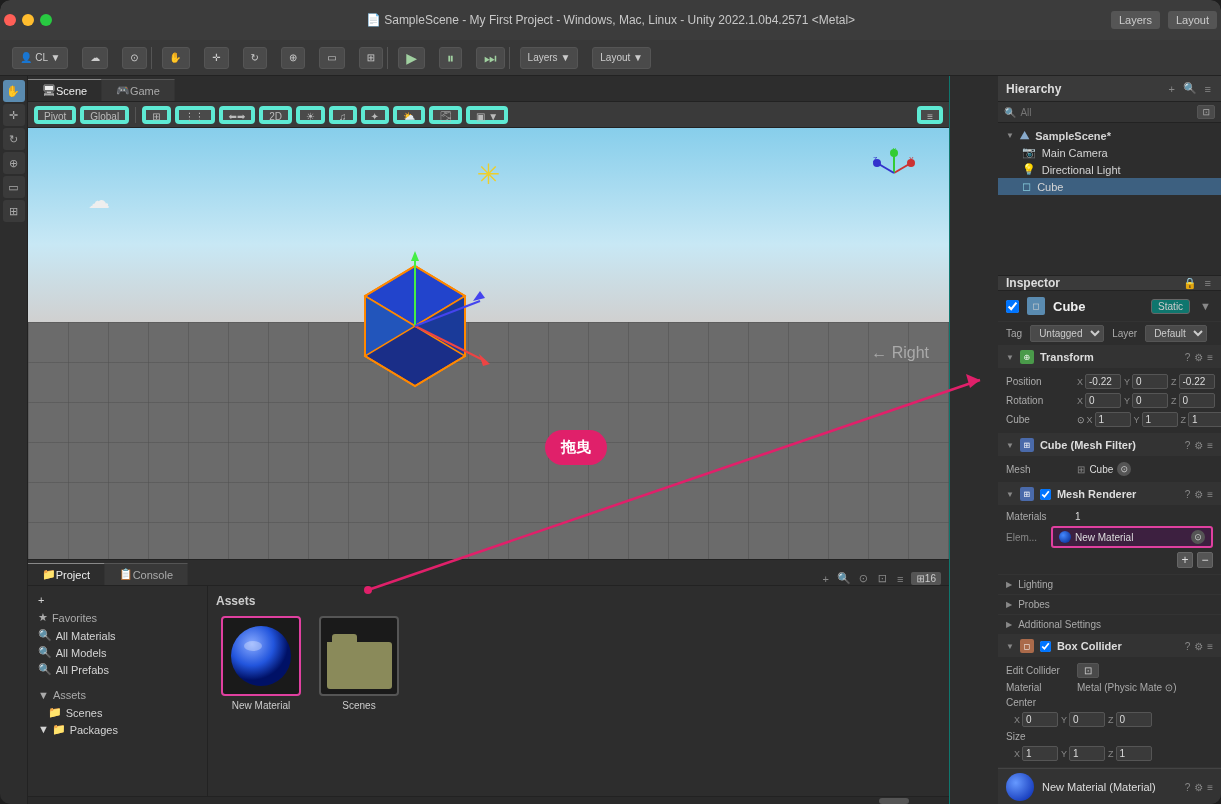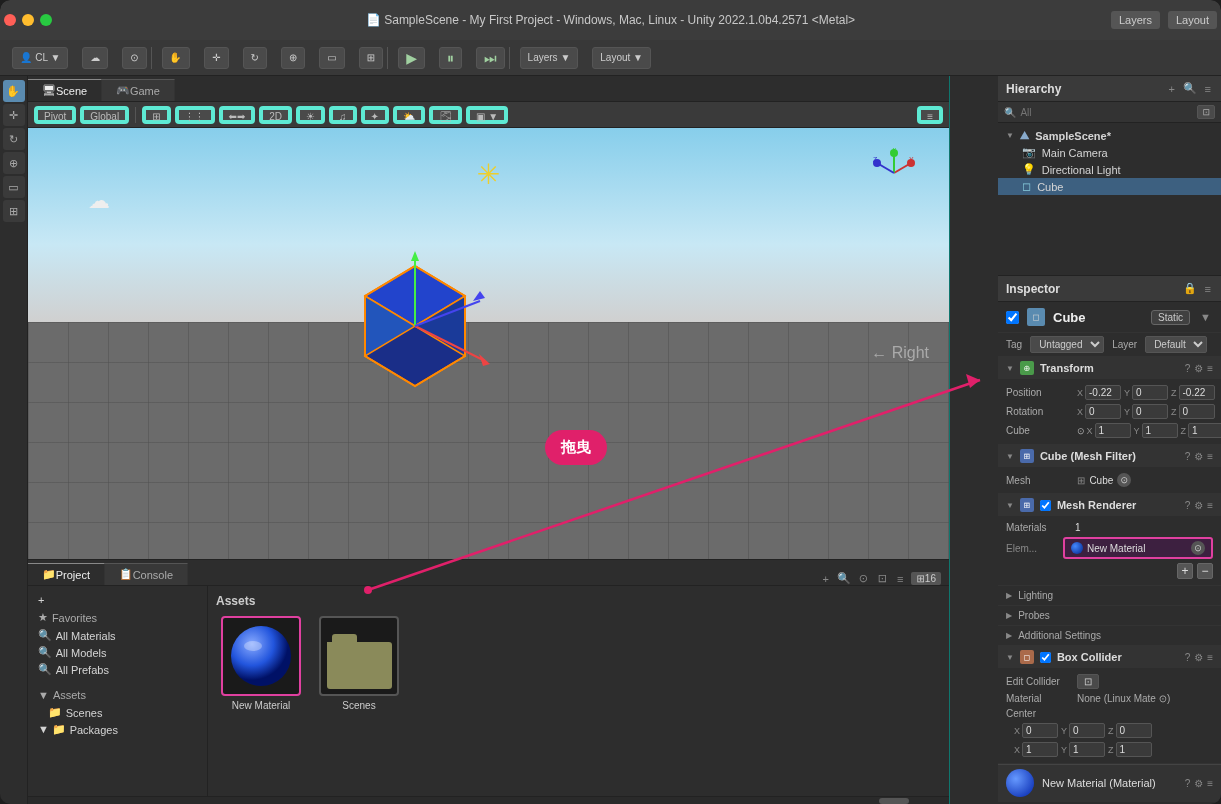--- a/index.html
+++ b/index.html
@@ -443,21 +443,21 @@
       justify-content: center;
       font-size: 9px;
     }
     .obj-name {
       font-size: 13px;
       color: #eee;
       font-weight: 600;
     }
     .static-badge {
       margin-left: auto;
-      background: #404040;
+      background: #0f766e;
       border: 1px solid #666;
       border-radius: 3px;
       padding: 1px 6px;
       font-size: 10px;
       color: #ccc;
       cursor: pointer;
     }
     .tag-layer-row {
       display: flex;
       align-items: center;
@@ -567,21 +567,21 @@
       align-items: center;
       padding: 2px 0;
       font-size: 10px;
     }
     .mat-label { color: #aaa; width: 65px; }
     .mat-count { color: #ddd; margin-left: 4px; }
     .element-row {
       display: flex;
       align-items: center;
       padding: 2px 0;
-      gap: 12px;
+      gap: 0;
       justify-content: center;
     }
     .elem-label { color: #888; font-size: 10px; width: 45px; }
     .mat-field {
       flex: 1;
       background: #3a3a3a;
       border: 1px solid #555;
       border-radius: 3px;
       padding: 2px 6px;
       font-size: 10px;
@@ -1162,40 +1162,43 @@
             <button class="comp-btn">≡</button>
           </div>
         </div>
         <div class="component-body">
           <div class="prop-row">
             <span class="prop-label">Edit Collider</span>
             <button style="background:#4a4a4a;border:1px solid #555;color:#ccc;padding:1px 6px;border-radius:2px;font-size:10px;cursor:pointer;">⊡</button>
           </div>
           <div class="prop-row">
             <span class="prop-label">Material</span>
-            <span class="prop-value" style="font-size:10px;color:#aaa;">None (Linux Mate ⊙)</span>
+            <span class="prop-value" style="font-size:10px;color:#aaa;">Metal (Physic Mate ⊙)</span>
           </div>
           <div class="prop-row">
             <span class="prop-label">Center</span>
           </div>
           <div class="prop-row" style="padding-left:8px;">
             <div class="xyz-fields">
               <div class="xyz-field">
                 <span class="xyz-label">X</span>
                 <input class="xyz-input" value="0" style="">
               </div>
               <div class="xyz-field">
                 <span class="xyz-label">Y</span>
                 <input class="xyz-input" value="0" style="">
               </div>
               <div class="xyz-field">
                 <span class="xyz-label">Z</span>
                 <input class="xyz-input" value="0" style="">
               </div>
             </div>
+          </div>
+          <div class="prop-row">
+            <span class="prop-label">Size</span>
           </div>
           <div class="prop-row" style="padding-left:8px;">
             <div class="xyz-fields">
               <div class="xyz-field">
                 <span class="xyz-label">X</span>
                 <input class="xyz-input" value="1" style="">
               </div>
               <div class="xyz-field">
                 <span class="xyz-label">Y</span>
                 <input class="xyz-input" value="1" style="">

